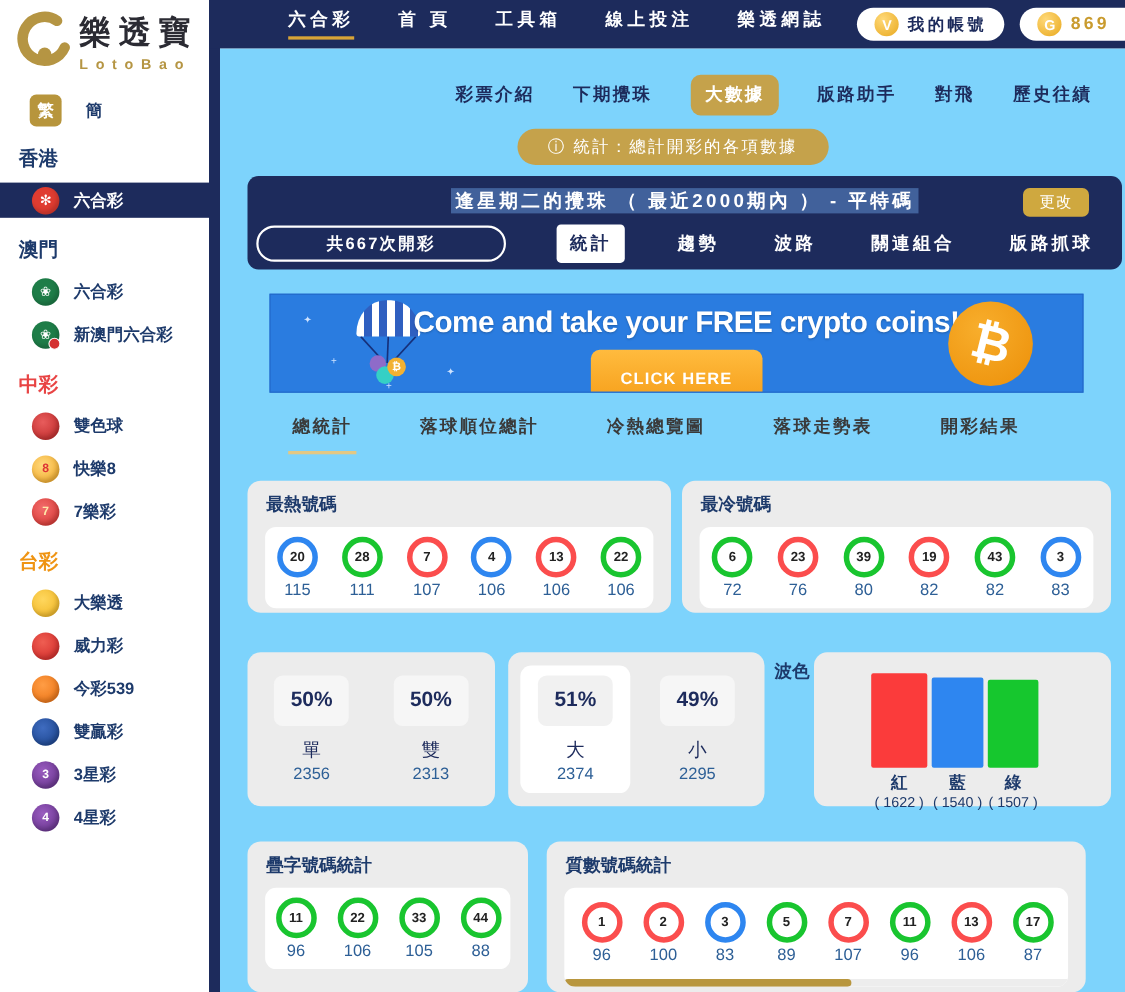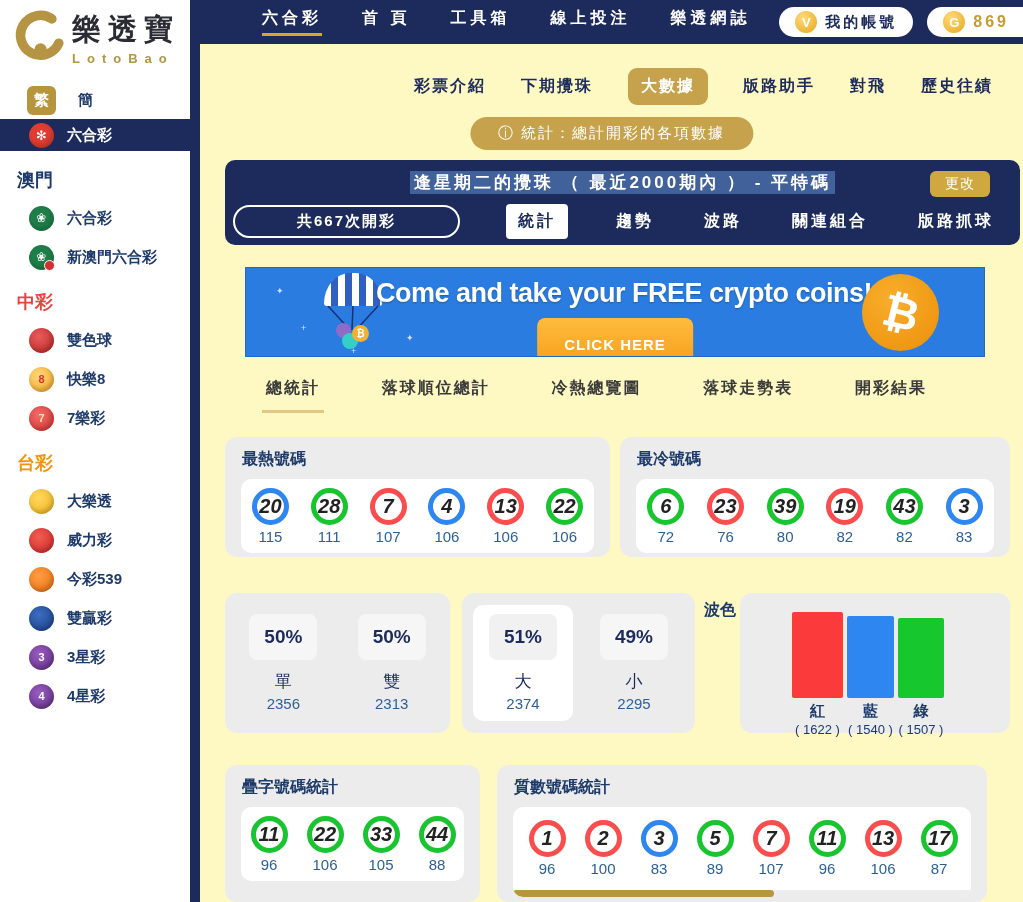--- a/index.html
+++ b/index.html
@@ -51,21 +51,21 @@
   .i-kl8{background:radial-gradient(circle at 40% 35%,#ffd97e,#efa21c);color:#d33;}
   .i-7lc{background:radial-gradient(circle at 40% 35%,#f26c6c,#d32f2a);color:#ffe9a8;}
   .i-fc3d{background:radial-gradient(circle at 40% 35%,#ffd75e,#f0b025);color:#1d4fa0;font-size:9px;}
   .i-dlt{background:radial-gradient(circle at 40% 35%,#ffd75e,#eeb21e);}
   .i-wlc{background:radial-gradient(circle at 40% 35%,#ef5e52,#ce2424);}
   .i-539{background:radial-gradient(circle at 40% 35%,#ff9d45,#e86d0e);}
   .i-syc{background:radial-gradient(circle at 40% 35%,#3f6cc0,#173f86);}
   .i-3xc{background:radial-gradient(circle at 40% 35%,#9a5cc0,#5e2d84);}
   .i-4xc{background:radial-gradient(circle at 40% 35%,#9a5cc0,#5e2d84);}
   
-  .main{position:absolute;left:200px;top:44px;width:823px;height:858px;background:#fef9c3;}
+  .main{position:absolute;left:200px;top:44px;width:823px;height:858px;background:#7dd3fc;}
   .subnav{position:absolute;top:24px;right:30px;display:flex;gap:35px;align-items:center;}
   .snav{font-size:16px;font-weight:bold;color:var(--navy);letter-spacing:2px;cursor:pointer;}
   .snav.active{background:var(--gold);color:#fff;padding:8px 13px;border-radius:9px;}
   .info-pill{position:absolute;top:73px;left:50%;transform:translateX(-50%);background:var(--gold);
              color:#fff;font-size:15px;letter-spacing:2px;padding:7px 28px;border-radius:999px;cursor:default;white-space:nowrap;}
   
   .panel{position:absolute;left:25px;right:3px;top:116px;height:85px;background:var(--navy);border-radius:10px;}
   .panel-title-row{position:relative;text-align:center;margin-top:11px;height:26px;}
   .panel-title{background:#41619b;color:#fff;font-size:17px;font-weight:bold;letter-spacing:3px;padding:2px 4px;}
   .change-btn{position:absolute;right:30px;top:0;background:#cfa83f;color:#fff;font-size:14px;
@@ -102,21 +102,21 @@
   .stab{font-size:16px;font-weight:bold;color:#3a3a3a;letter-spacing:2px;cursor:pointer;
         padding:0 4px 11px;border-bottom:3px solid transparent;}
   .stab.active{border-bottom-color:#e3c884;}
   
   .card{position:absolute;background:var(--cardgray);border-radius:12px;}
   .card-title{font-size:16px;font-weight:bold;color:var(--navy2);padding:12px 0 0 17px;}
   .ballpanel{background:#fff;border-radius:10px;margin:9px 16px 0;height:74px;display:flex;
              align-items:center;justify-content:space-around;}
   .ballcol{display:flex;flex-direction:column;align-items:center;width:56px;flex:0 0 56px;}
   .ball{width:37px;height:37px;border-radius:50%;border:5px solid #999;background:#fff;color:#222;
-        font-size:20px;font-weight:bold;display:flex;align-items:center;justify-content:center;font-style:italic;}
+        font-size:12px;font-weight:bold;display:flex;align-items:center;justify-content:center;}
   .ball.red{border-color:var(--red);} .ball.blue{border-color:var(--blue);} .ball.green{border-color:var(--green);}
   .bcount{color:var(--count);font-size:15px;margin-top:3px;}
   #hot-card{left:25px;top:393px;width:385px;height:120px;}
   #cold-card{left:420px;top:393px;width:390px;height:120px;}
   
   #oddeven-card{left:25px;top:549px;width:225px;height:140px;display:flex;align-items:center;justify-content:space-evenly;}
   #bigsmall-card{left:262px;top:549px;width:233px;height:140px;display:flex;align-items:center;justify-content:space-evenly;}
   .statcol{width:100px;text-align:center;padding:9px 0;border-radius:10px;}
   .statcol.hl{background:#fff;}
   .pctbox{background:#f6f6f6;border-radius:8px;width:68px;height:46px;line-height:46px;margin:0 auto 10px;
@@ -155,20 +155,21 @@
     <div class="logo-text">
       <div class="logo-zh">樂透寶</div>
       <div class="logo-en">LotoBao</div>
     </div>
   </div>
   <div class="lang">
     <span class="lang-trad">繁</span>
     <span class="lang-simp">簡</span>
   </div>
 
+  <div class="sec-title c-navy">香港</div>
   <div class="side-item active">
     <span class="sicon i-hk">✻</span>
     <span>六合彩</span>
   </div>
 
   <div class="sec-title c-navy">澳門</div>
   <div class="side-item">
     <span class="sicon i-mo">❀</span>
     <span>六合彩</span>
   </div>

